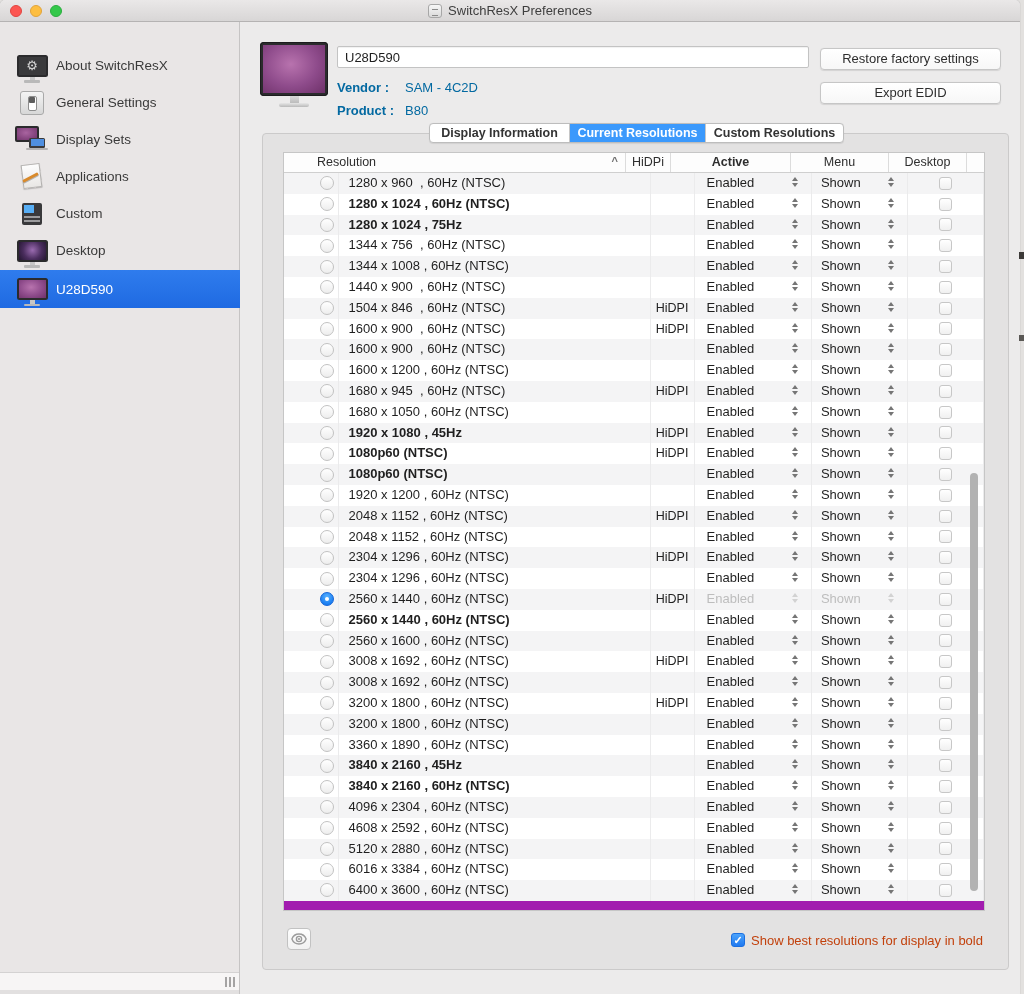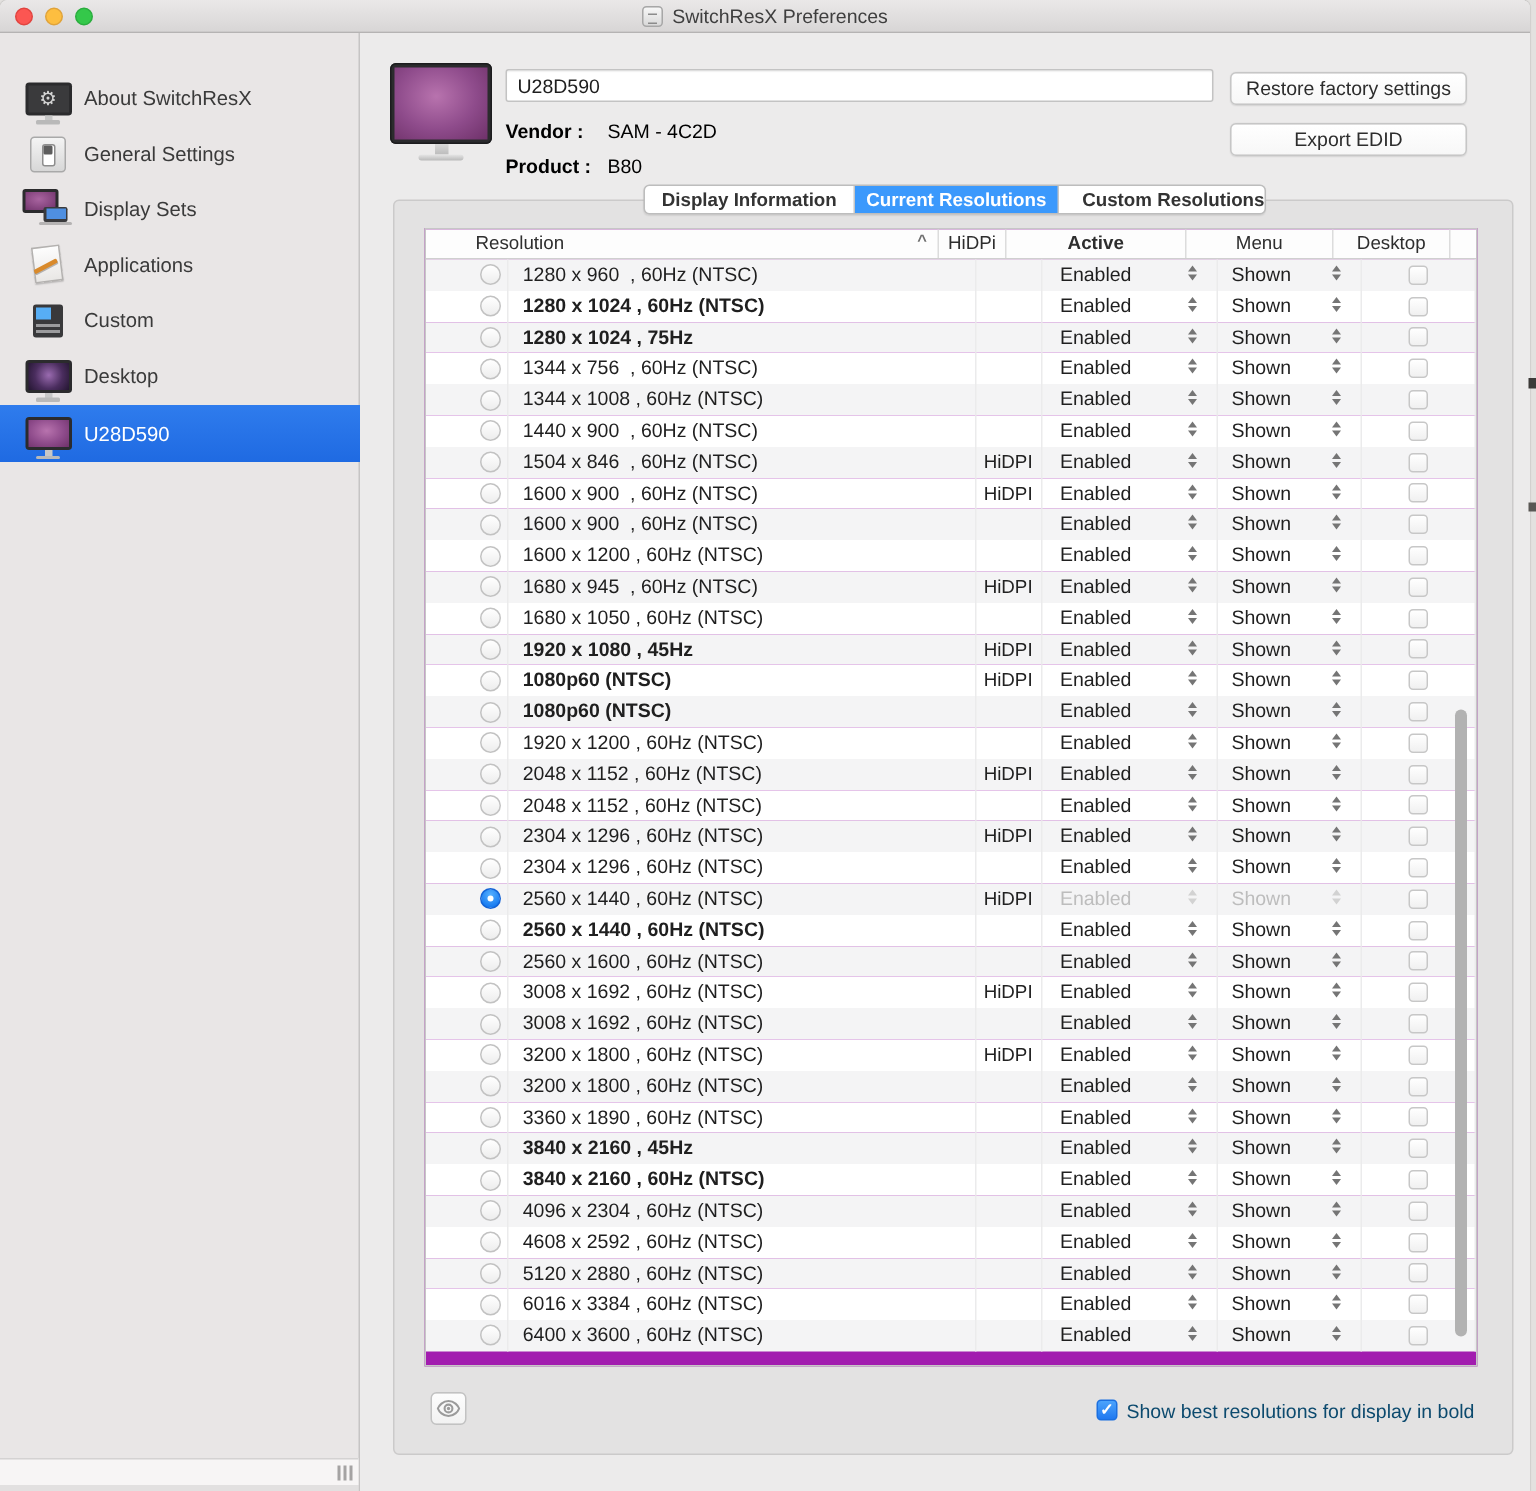--- a/index.html
+++ b/index.html
@@ -108,43 +108,43 @@
   .big-mon .neck { position:absolute; left:50%; top:54px; width:9px; height:7px;
     margin-left:-4.5px; background:linear-gradient(#d9d9d9,#bcbcbc); }
   .big-mon .base { position:absolute; left:50%; top:61px; width:30px; height:4px;
     margin-left:-15px; background:linear-gradient(#e6e6e6,#b9b9b9); border-radius:2px; }
   .name-input {
     position:absolute; left:97px; top:24px; width:472px; height:22px;
     background:#fff; border:1px solid #c3c3c3; border-radius:2px;
     font-family:"Liberation Sans",sans-serif; font-size:13px; color:#1e1e1e;
     padding:0 7px; outline:none; box-shadow:inset 0 1px 1px rgba(0,0,0,.06);
   }
-  .meta-row { position:absolute; left:97px; font-size:13px; color:#000000; }
+  .meta-row { position:absolute; left:97px; font-size:13px; color:#0369a1; }
   .meta-row .k { font-weight:bold; }
   .meta-row .v { position:absolute; left:68px; white-space:nowrap; }
   .meta-vendor { top:58px; }
   .meta-product { top:81px; }
   .push-btn {
-    position:absolute; left:580px; width:158px; height:22px;
+    position:absolute; left:580px; width:181px; height:22px;
     background:linear-gradient(#ffffff,#f7f7f7);
     border:1px solid #c6c6c6; border-radius:4px;
     font-size:13px; color:#2d2d2d; text-align:center; line-height:20px;
     box-shadow:0 .5px 1px rgba(0,0,0,.1);
   }
   .btn-restore { top:26px; }
   .btn-export { top:60px; }
   
   .tabs {
     position:absolute; left:189px; top:101px; height:20px; display:flex;
     background:#fff; border:1px solid #bdbdbd; border-radius:4px; overflow:hidden;
     box-shadow:0 .5px 1px rgba(0,0,0,.08); z-index:5;
   }
   .tab { font-size:12.5px; color:#333; line-height:18px; text-align:center;
     border-right:1px solid #c6c6c6; padding:0;font-weight:bold; }
-  .tab:last-child { border-right:none;text-align:right; }
+  .tab:last-child { border-right:none; }
   .tab.t0 { width:140px; } .tab.t1 { width:136px; } .tab.t2 { width:137px; }
   .tab.selected { background:#3b99fc; color:#fff; }
   
   .panel {
     position:absolute; left:22px; top:111px; width:747px; height:837px;
     background:#e3e2e2; border:1px solid #cbcaca; border-radius:4px;
   }
   
   .rtable {
     position:absolute; left:20px; top:18px; width:702px; height:759px;
@@ -194,21 +194,21 @@
   
   .eye-btn { position:absolute; left:24px; top:794px; width:24px; height:22px;
     border:1px solid #c2c2c2; border-radius:4px;
     background:linear-gradient(#fdfdfd,#f2f2f2);
     display:flex; align-items:center; justify-content:center; }
   .fcb { position:absolute; left:468px; top:799px; width:14px; height:14px; border-radius:3px;
     border:1px solid #c7c7c7; background:linear-gradient(#fff,#f0f0f0); }
   .fcb.checked { border:1px solid #1b6fe0; background:linear-gradient(#4ba3fc,#2079f0); }
   .fcb.checked::after { content:"\2713"; display:block; color:#fff; font-size:11px;
     font-weight:bold; text-align:center; line-height:13px; }
-  .fcb-label { position:absolute; left:488px; top:799px; font-size:13px; color:#0c4a6e; }
+  .fcb-label { position:absolute; left:488px; top:799px; font-size:13px; color:#c2410c; }
   
   .edge-mark { position:absolute; background:#3c3a38; }
   .em1 { left:1019px; top:252px; width:5px; height:7px; }
   .em2 { left:1019px; top:335px; width:5px; height:6px; background:#5a5855; }
 </style>
 </head>
 <body>
 
 <div class="window">
 

